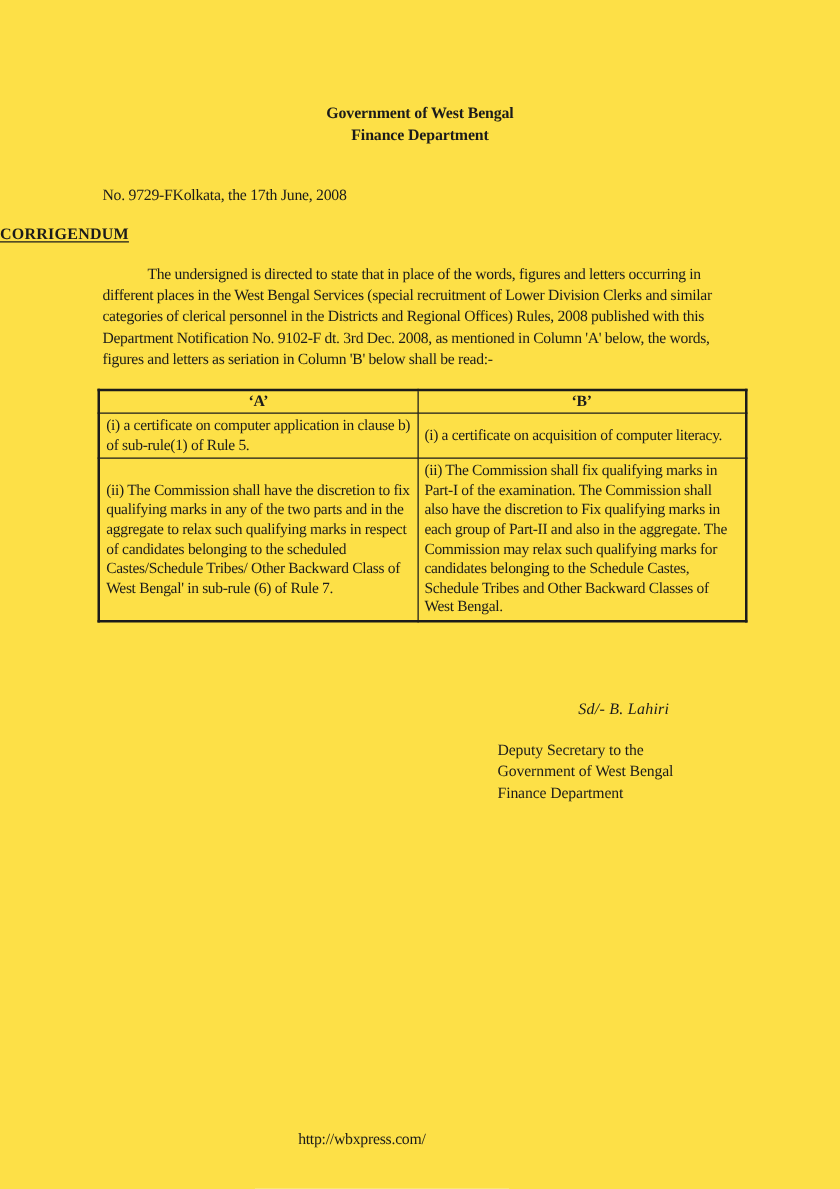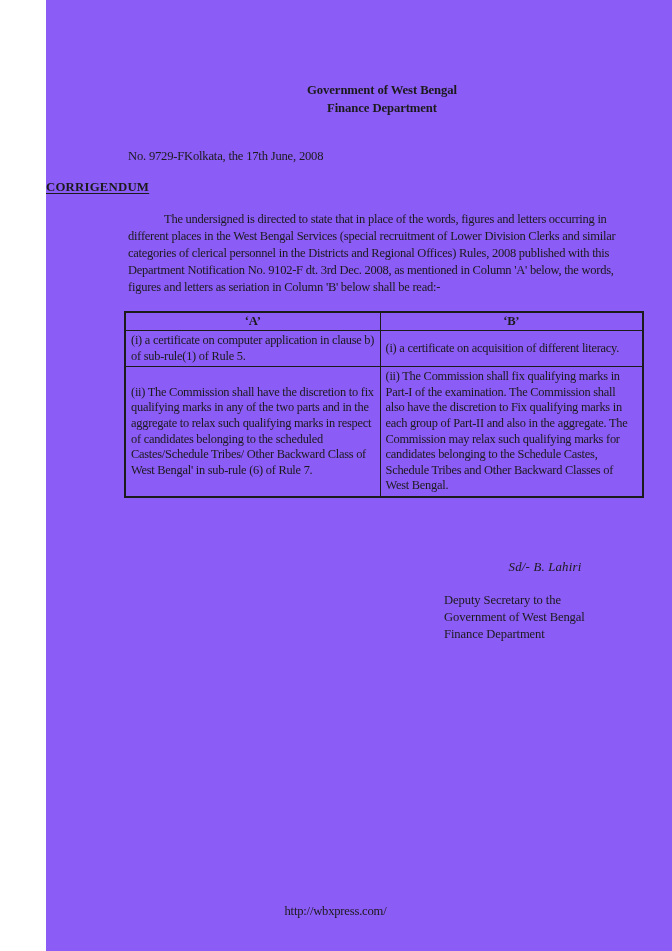--- a/index.html
+++ b/index.html
@@ -8,22 +8,21 @@
     width: 672px;
     height: 951px;
     position: relative;
     font-family: "Liberation Serif", "DejaVu Serif", serif;
     color: #1b1b1b;
     overflow: hidden;
   }
   .page {
     position: absolute;
     inset: 0;
-    background: #8b5cf6;
-    margin-left: 46px;
+    background: #fde047;
   }
   .letterhead {
     position: absolute;
     top: 81px;
     left: 0;
     width: 672px;
     text-align: center;
     font-weight: bold;
     font-size: 12.7px;
     line-height: 18px;
@@ -144,21 +143,21 @@
     </colgroup>
     <thead>
       <tr>
         <th>‘A’</th>
         <th>‘B’</th>
       </tr>
     </thead>
     <tbody>
       <tr>
         <td>(i) a certificate on computer application in clause b) of sub-rule(1) of Rule 5.</td>
-        <td>(i) a certificate on acquisition of different literacy.</td>
+        <td>(i) a certificate on acquisition of computer literacy.</td>
       </tr>
       <tr>
         <td>(ii) The Commission shall have the discretion to fix qualifying marks in any of the two parts and in the aggregate to relax such qualifying marks in respect of candidates belonging to the scheduled Castes/Schedule Tribes/ Other Backward Class of West Bengal' in sub-rule (6) of Rule 7.</td>
         <td>(ii) The Commission shall fix qualifying marks in Part-I of the examination. The Commission shall also have the discretion to Fix qualifying marks in each group of Part-II and also in the aggregate. The Commission may relax such qualifying marks for candidates belonging to the Schedule Castes, Schedule Tribes and Other Backward Classes of West Bengal.</td>
       </tr>
     </tbody>
   </table>
 
   <div class="signature">Sd/- B. Lahiri</div>
 

